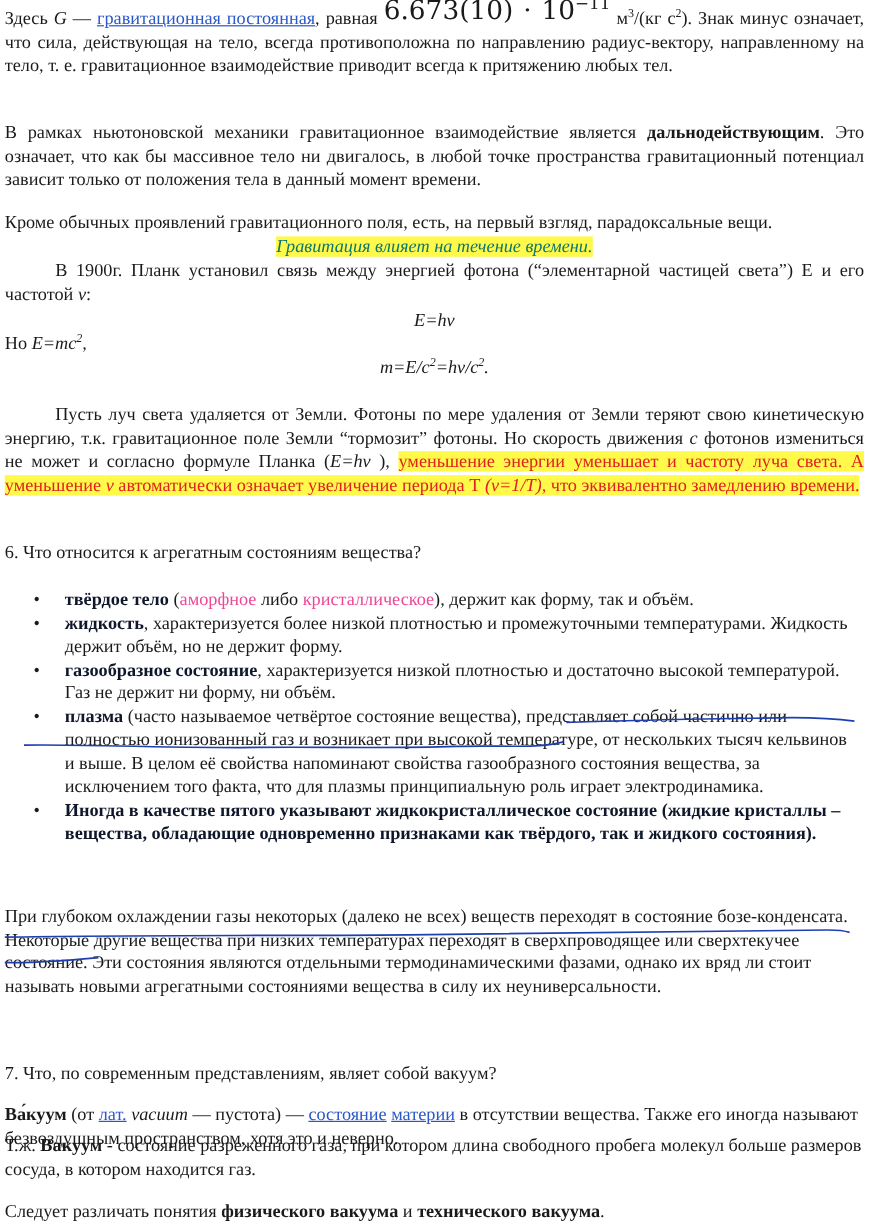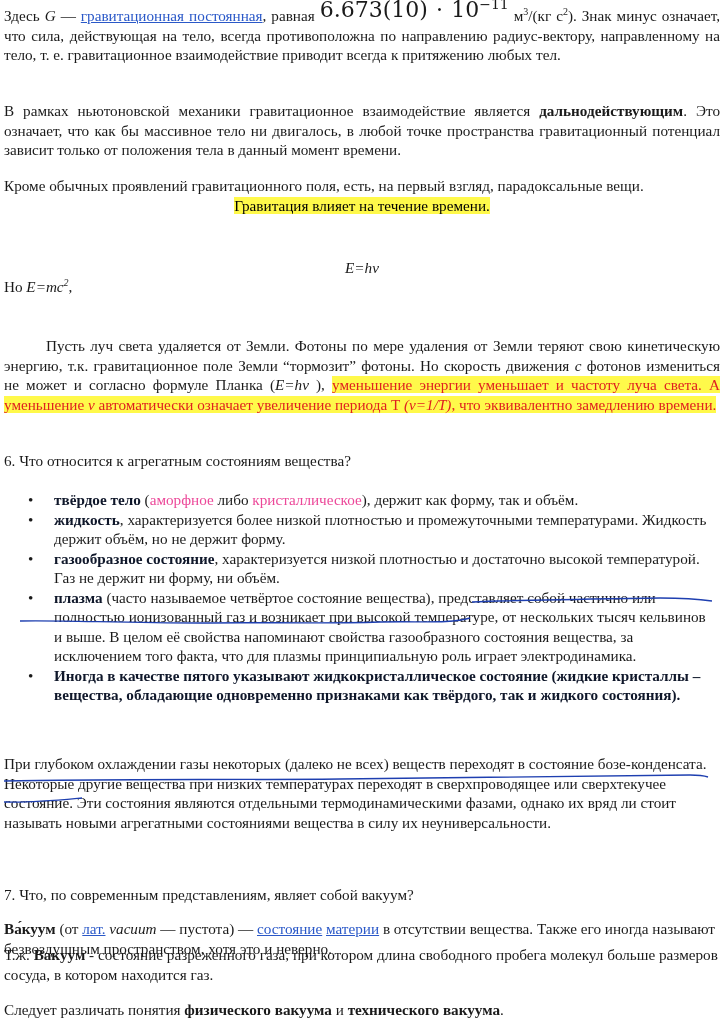--- a/index.html
+++ b/index.html
@@ -10,21 +10,21 @@
   }
   .page { position: absolute; left: 0; top: 0; width: 645px; height: 1024px; }
   .blk { position: absolute; left: 4px; width: 716px; }
   .just { text-align: justify; text-align-last: left; }
   .link { color: #2a58c8; text-decoration: underline; }
   .blue { color: #ec4899; }
   .blue-b { color: #0f172a; font-weight: bold; }
   .b { font-weight: bold; }
   .i { font-style: italic; }
   .hl { background: #fff94a; color: #e02020; }
-  .hl-i { background: #fff94a; color: #000000; }
+  .hl-i { background: #fff94a; color: #0f766e; font-style: italic; }
   .formula-big { font-family: "DejaVu Serif", serif; font-size: 22px; position: relative; top: -4px; }
   .sup { font-size: 10px; vertical-align: super; line-height: 0; }
   .center { text-align: center; }
   .indent { text-indent: 42px; }
   ul.bullets { list-style: none; margin: 0; padding: 0; position: absolute; left: 28px; width: 680px; }
   ul.bullets li { position: relative; padding-left: 26px; margin: 0; font-family: "Liberation Serif", serif; font-size: 15.2px; line-height: 19.5px; }
   ul.bullets li .dot { position: absolute; left: 0; top: 0; }
   .pen { position: absolute; pointer-events: none; }
 </style>
 </head>
@@ -38,27 +38,33 @@
 
   <div class="blk just" style="top:101px;">
     <span>В рамках ньютоновской механики гравитационное взаимодействие является </span><span class="b">дальнодействующим</span><span>. Это означает, что как бы массивное тело ни двигалось, в любой точке пространства гравитационный потенциал зависит только от положения тела в данный момент времени.</span>
   </div>
 
   <div class="blk" style="top:176px;">
     <div>Кроме обычных проявлений гравитационного поля, есть, на первый взгляд, парадоксальные вещи.</div>
     <div class="center" style="padding-left:0;"><span class="hl-i">Гравитация влияет на течение времени.</span></div>
   </div>
 
+  <div class="blk just indent" style="top:216px;">
+    <span>В 1900г. Планк установил связь между энергией фотона (“элементарной частицей света”) Е и его частотой </span><span class="i">ν</span><span>:</span>
+  </div>
 
   <div class="blk center i" style="top:258px;">E=hν</div>
 
   <div class="blk" style="top:277px;">
     <span>Но </span><span class="i">E=mc</span><span class="sup i">2</span><span>,</span>
   </div>
 
+  <div class="blk center i" style="top:297px;">
+    <span>m=E/c</span><span class="sup">2</span><span>=hν/c</span><span class="sup">2</span><span>.</span>
+  </div>
 
   <div class="blk just indent" style="top:336px;font-family:Liberation Serif, serif;">
     <span>Пусть луч света удаляется от Земли. Фотоны по мере удаления от Земли теряют свою кинетическую энергию, т.к. гравитационное поле Земли “тормозит” фотоны. Но скорость движения </span><span class="i">c</span><span> фотонов измениться не может и согласно формуле Планка (</span><span class="i">E=hν</span><span> ), </span><span class="hl">уменьшение энергии уменьшает и частоту луча света. А уменьшение </span><span class="hl i">ν</span><span class="hl"> автоматически означает увеличение периода Т </span><span class="hl i">(ν=1/T)</span><span class="hl">, что эквивалентно замедлению времени.</span>
   </div>
 
   <div class="blk" style="top:451px;">6. Что относится к агрегатным состояниям вещества?</div>
 
   <ul class="bullets" style="top:490px;">
     <li>
       <span class="dot">•</span>

